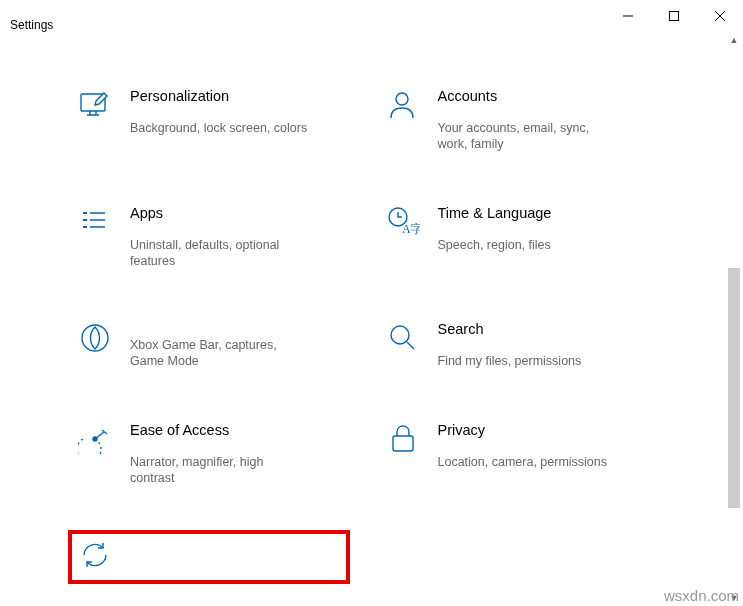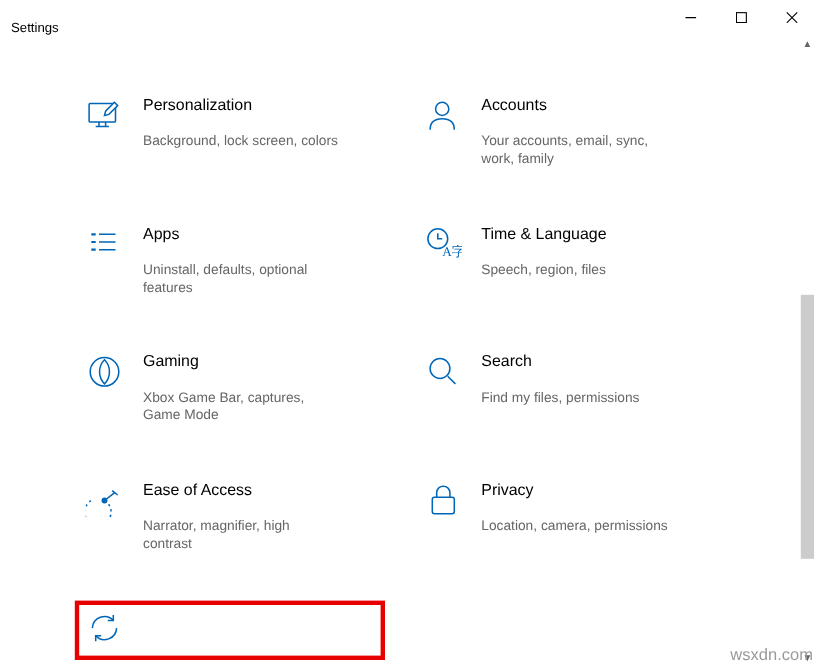--- a/index.html
+++ b/index.html
@@ -108,21 +108,20 @@
       </div>
 
       <div class="item">
         <div class="item-icon">
           <svg width="34" height="34" viewBox="0 0 34 34">
               <circle cx="17" cy="17" r="13"></circle>
               <path d="M17 6 C11 12 11 22 17 28 C23 22 23 12 17 6 Z"></path>
             </svg>
         </div>
         <div class="item-text">
-          <div class="item-title">Gaming</div>
           <div class="item-desc">Xbox Game Bar, captures, Game Mode</div>
         </div>
       </div>
 
       <div class="item">
         <div class="item-icon">
           <svg width="34" height="34" viewBox="0 0 34 34">
               <circle cx="14" cy="14" r="9"></circle>
               <path d="M21 21 L28 28"></path>
             </svg>

